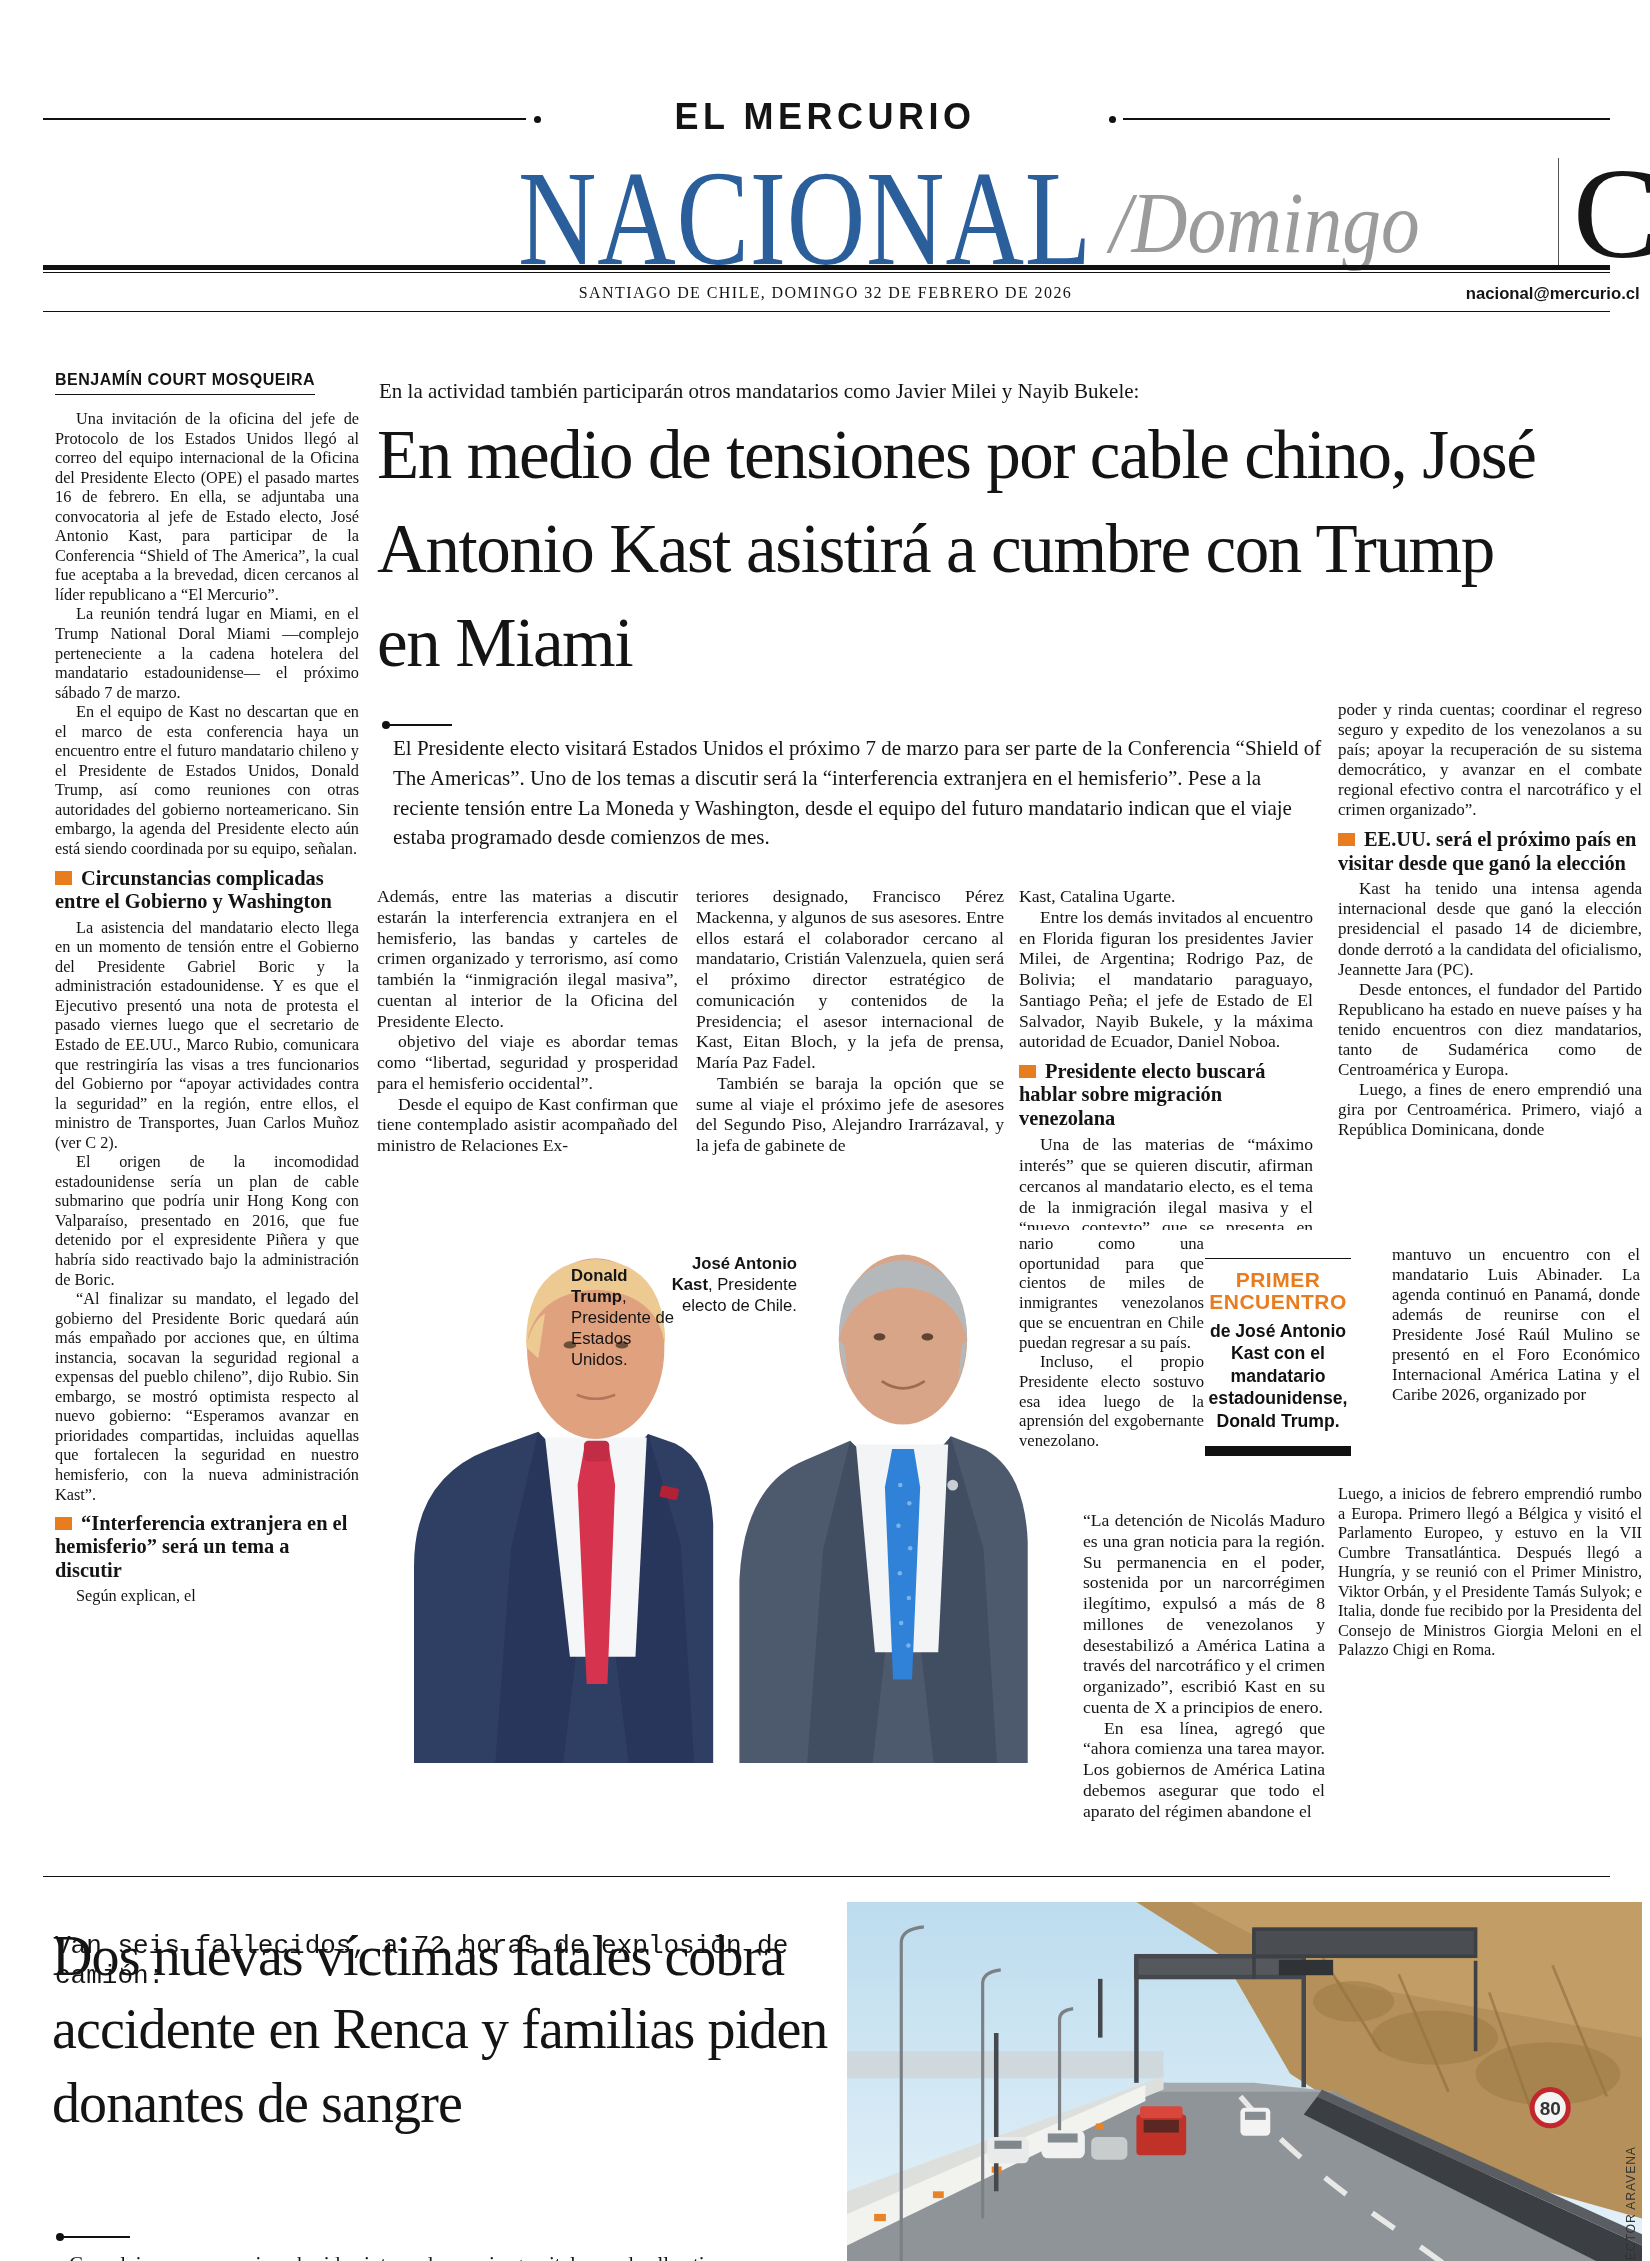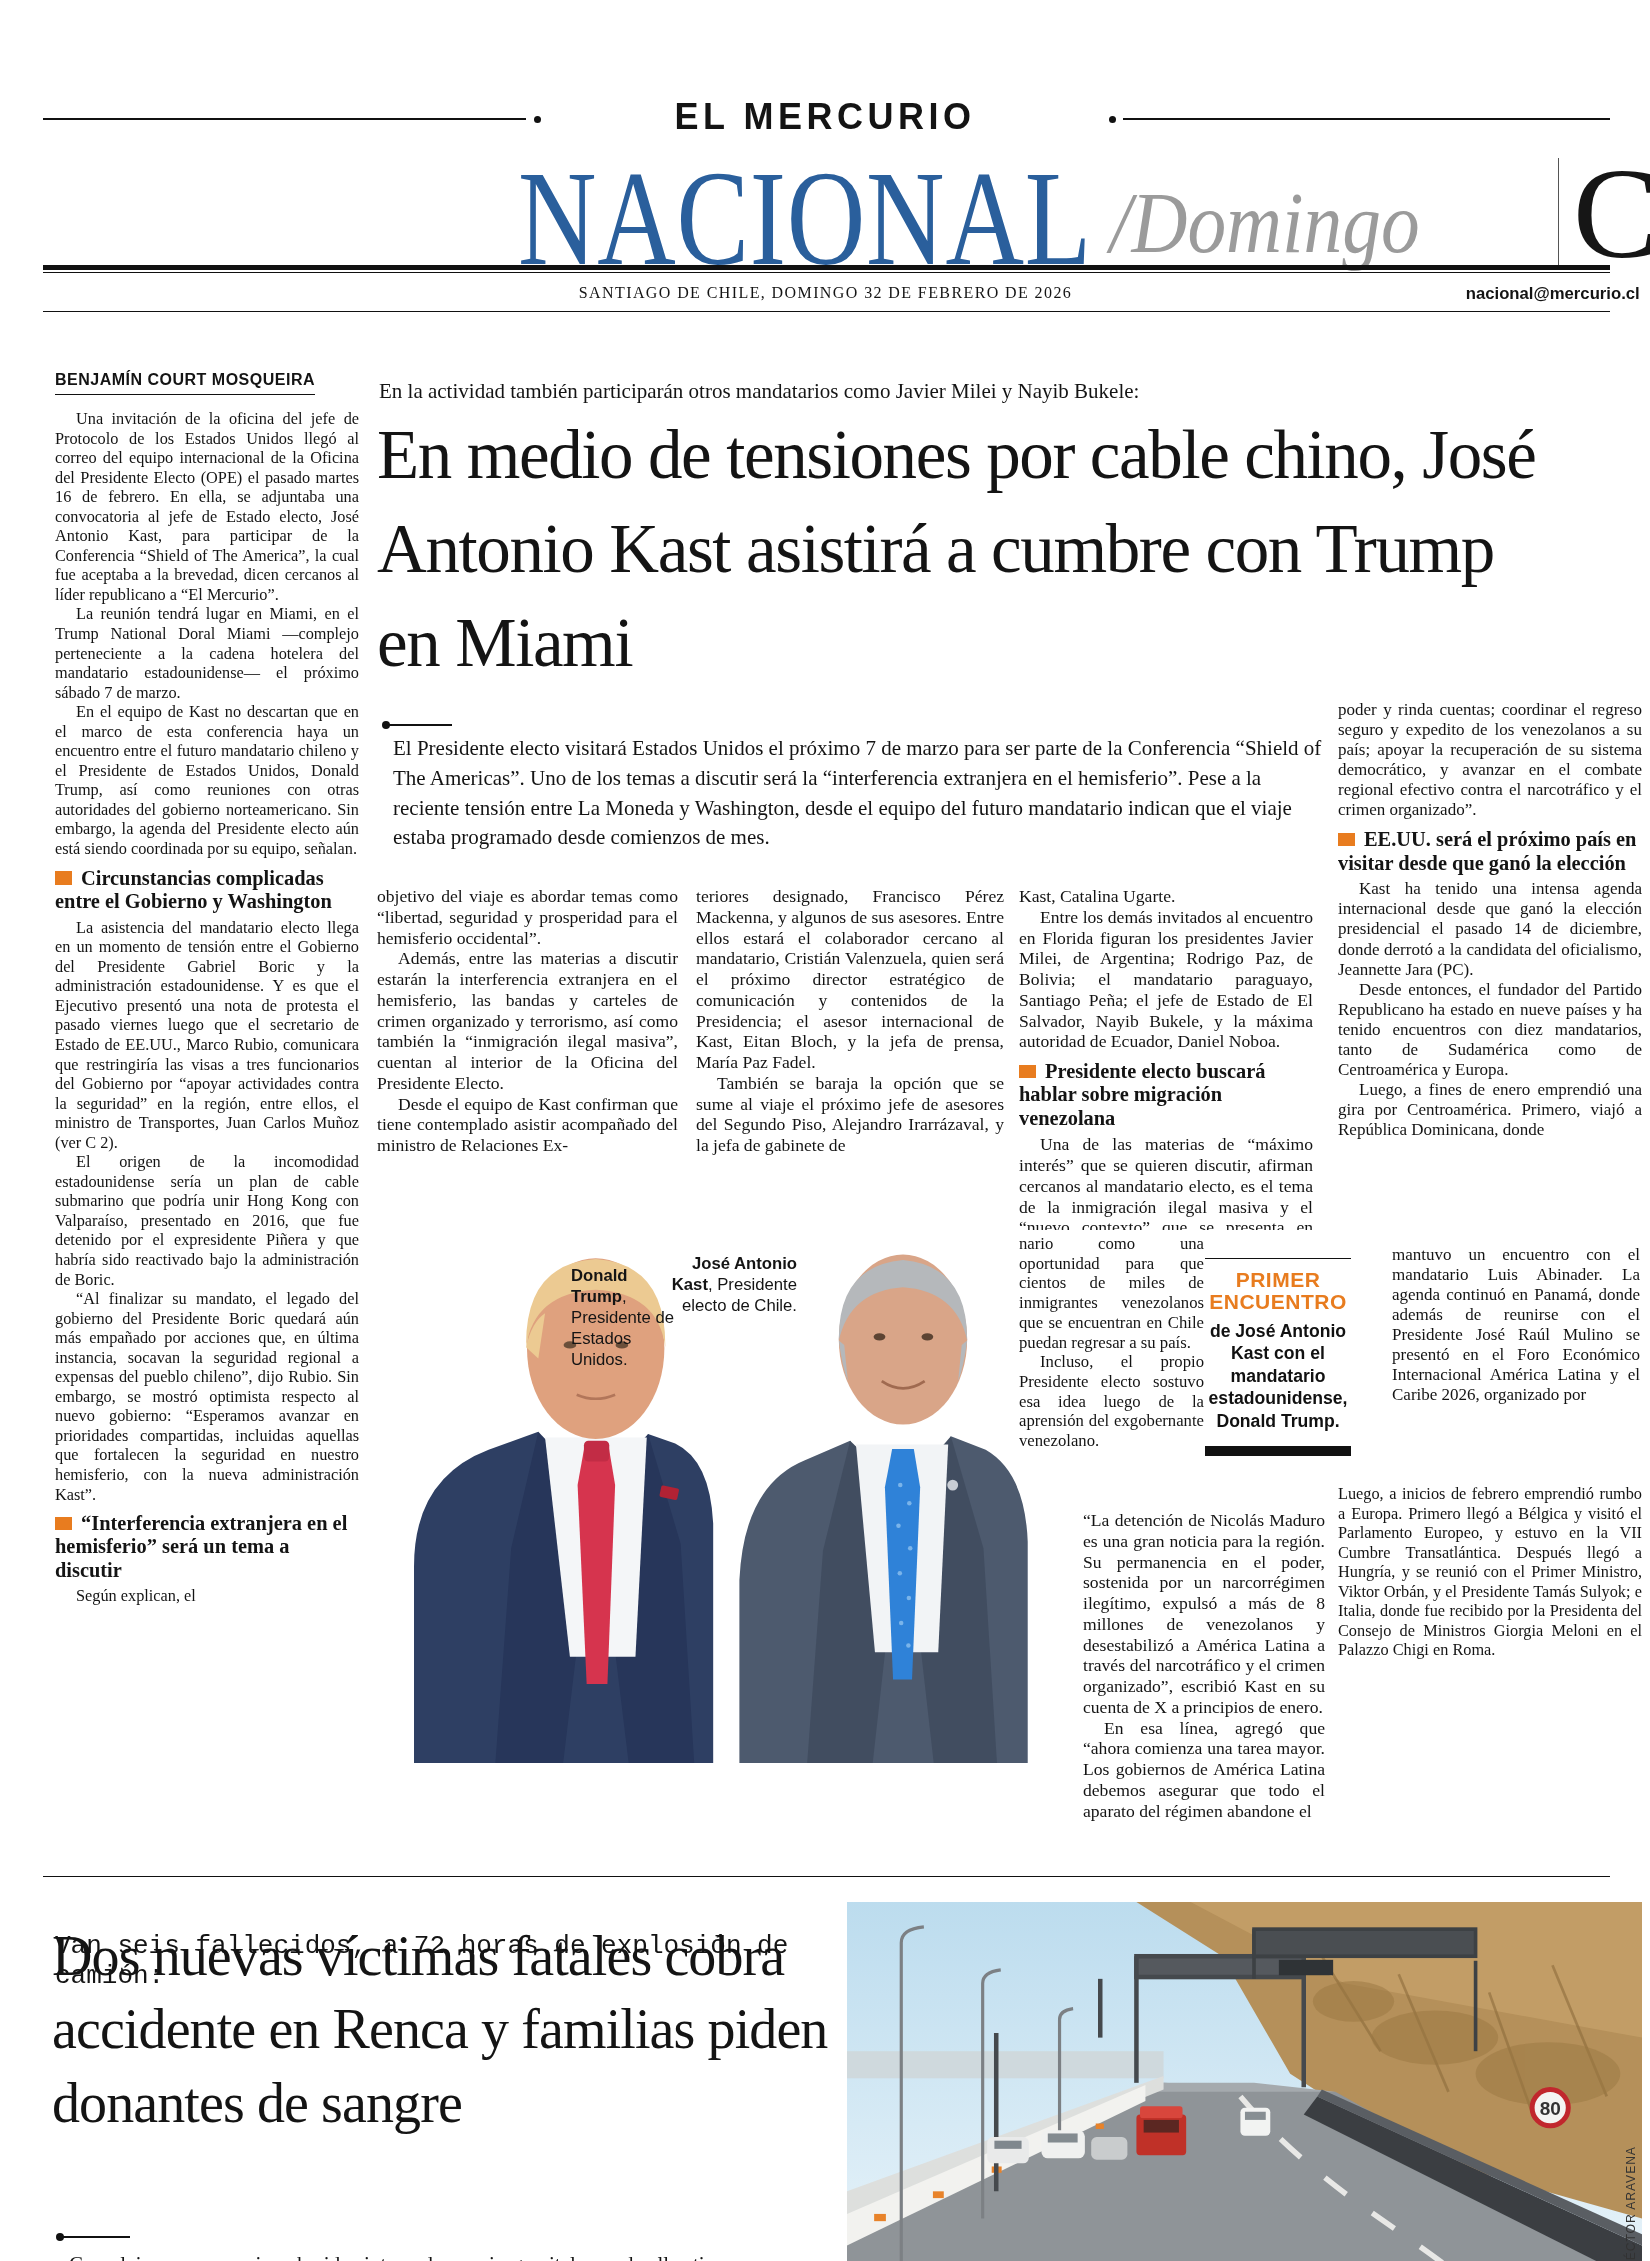--- a/index.html
+++ b/index.html
@@ -92,22 +92,22 @@
     <div class="bh">“Interferencia extranjera en el hemisferio” será un tema a discutir</div>
     <p>Según explican, el</p>
   </div>
 
 <div class="abs kicker" style="left:379px;top:379px;width:1262px;">En la actividad también participarán otros mandatarios como Javier Milei y Nayib Bukele:</div>
 <div class="abs headline1" style="left:377px;top:409px;width:1185px;">En medio de tensiones por cable chino, José Antonio Kast asistirá a cumbre con Trump en Miami</div>
 <div class="lead-in" style="left:384px;top:724px;width:68px;"></div>
 <div class="abs deck" style="left:393px;top:734px;width:932px;">El Presidente electo visitará Estados Unidos el próximo 7 de marzo para ser parte de la Conferencia “Shield of The Americas”. Uno de los temas a discutir será la “interferencia extranjera en el hemisferio”. Pese a la reciente tensión entre La Moneda y Washington, desde el equipo del futuro mandatario indican que el viaje estaba programado desde comienzos de mes.</div>
 
 <div class="col a1-col cont" style="left:377px;top:886px;width:301px;height:371px;">
+    <p>Además, entre las materias a discutir estarán la interferencia extranjera en el hemisferio, las bandas y carteles de crimen organizado y terrorismo, así como también la “inmigración ilegal masiva”, cuentan al interior de la Oficina del Presidente Electo.</p>
     <p>objetivo del viaje es abordar temas como “libertad, seguridad y prosperidad para el hemisferio occidental”.</p>
-    <p>Además, entre las materias a discutir estarán la interferencia extranjera en el hemisferio, las bandas y carteles de crimen organizado y terrorismo, así como también la “inmigración ilegal masiva”, cuentan al interior de la Oficina del Presidente Electo.</p>
     <p>Desde el equipo de Kast confirman que tiene contemplado asistir acompañado del ministro de Relaciones Ex-</p>
   </div>
 <div class="col a1-col cont" style="left:696px;top:886px;width:308px;height:389px;">
     <p>teriores designado, Francisco Pérez Mackenna, y algunos de sus asesores. Entre ellos estará el colaborador cercano al mandatario, Cristián Valenzuela, quien será el próximo director estratégico de comunicación y contenidos de la Presidencia; el asesor internacional de Kast, Eitan Bloch, y la jefa de prensa, María Paz Fadel.</p>
     <p>También se baraja la opción que se sume al viaje el próximo jefe de asesores del Segundo Piso, Alejandro Irarrázaval, y la jefa de gabinete de</p>
   </div>
 <div class="col a1-col cont" style="left:1019px;top:886px;width:294px;height:344px;">
     <p>Kast, Catalina Ugarte.</p>
     <p>Entre los demás invitados al encuentro en Florida figuran los presidentes Javier Milei, de Argentina; Rodrigo Paz, de Bolivia; el mandatario paraguayo, Santiago Peña; el jefe de Estado de El Salvador, Nayib Bukele, y la máxima autoridad de Ecuador, Daniel Noboa.</p>
     <div class="bh">Presidente electo buscará hablar sobre migración venezolana</div>

